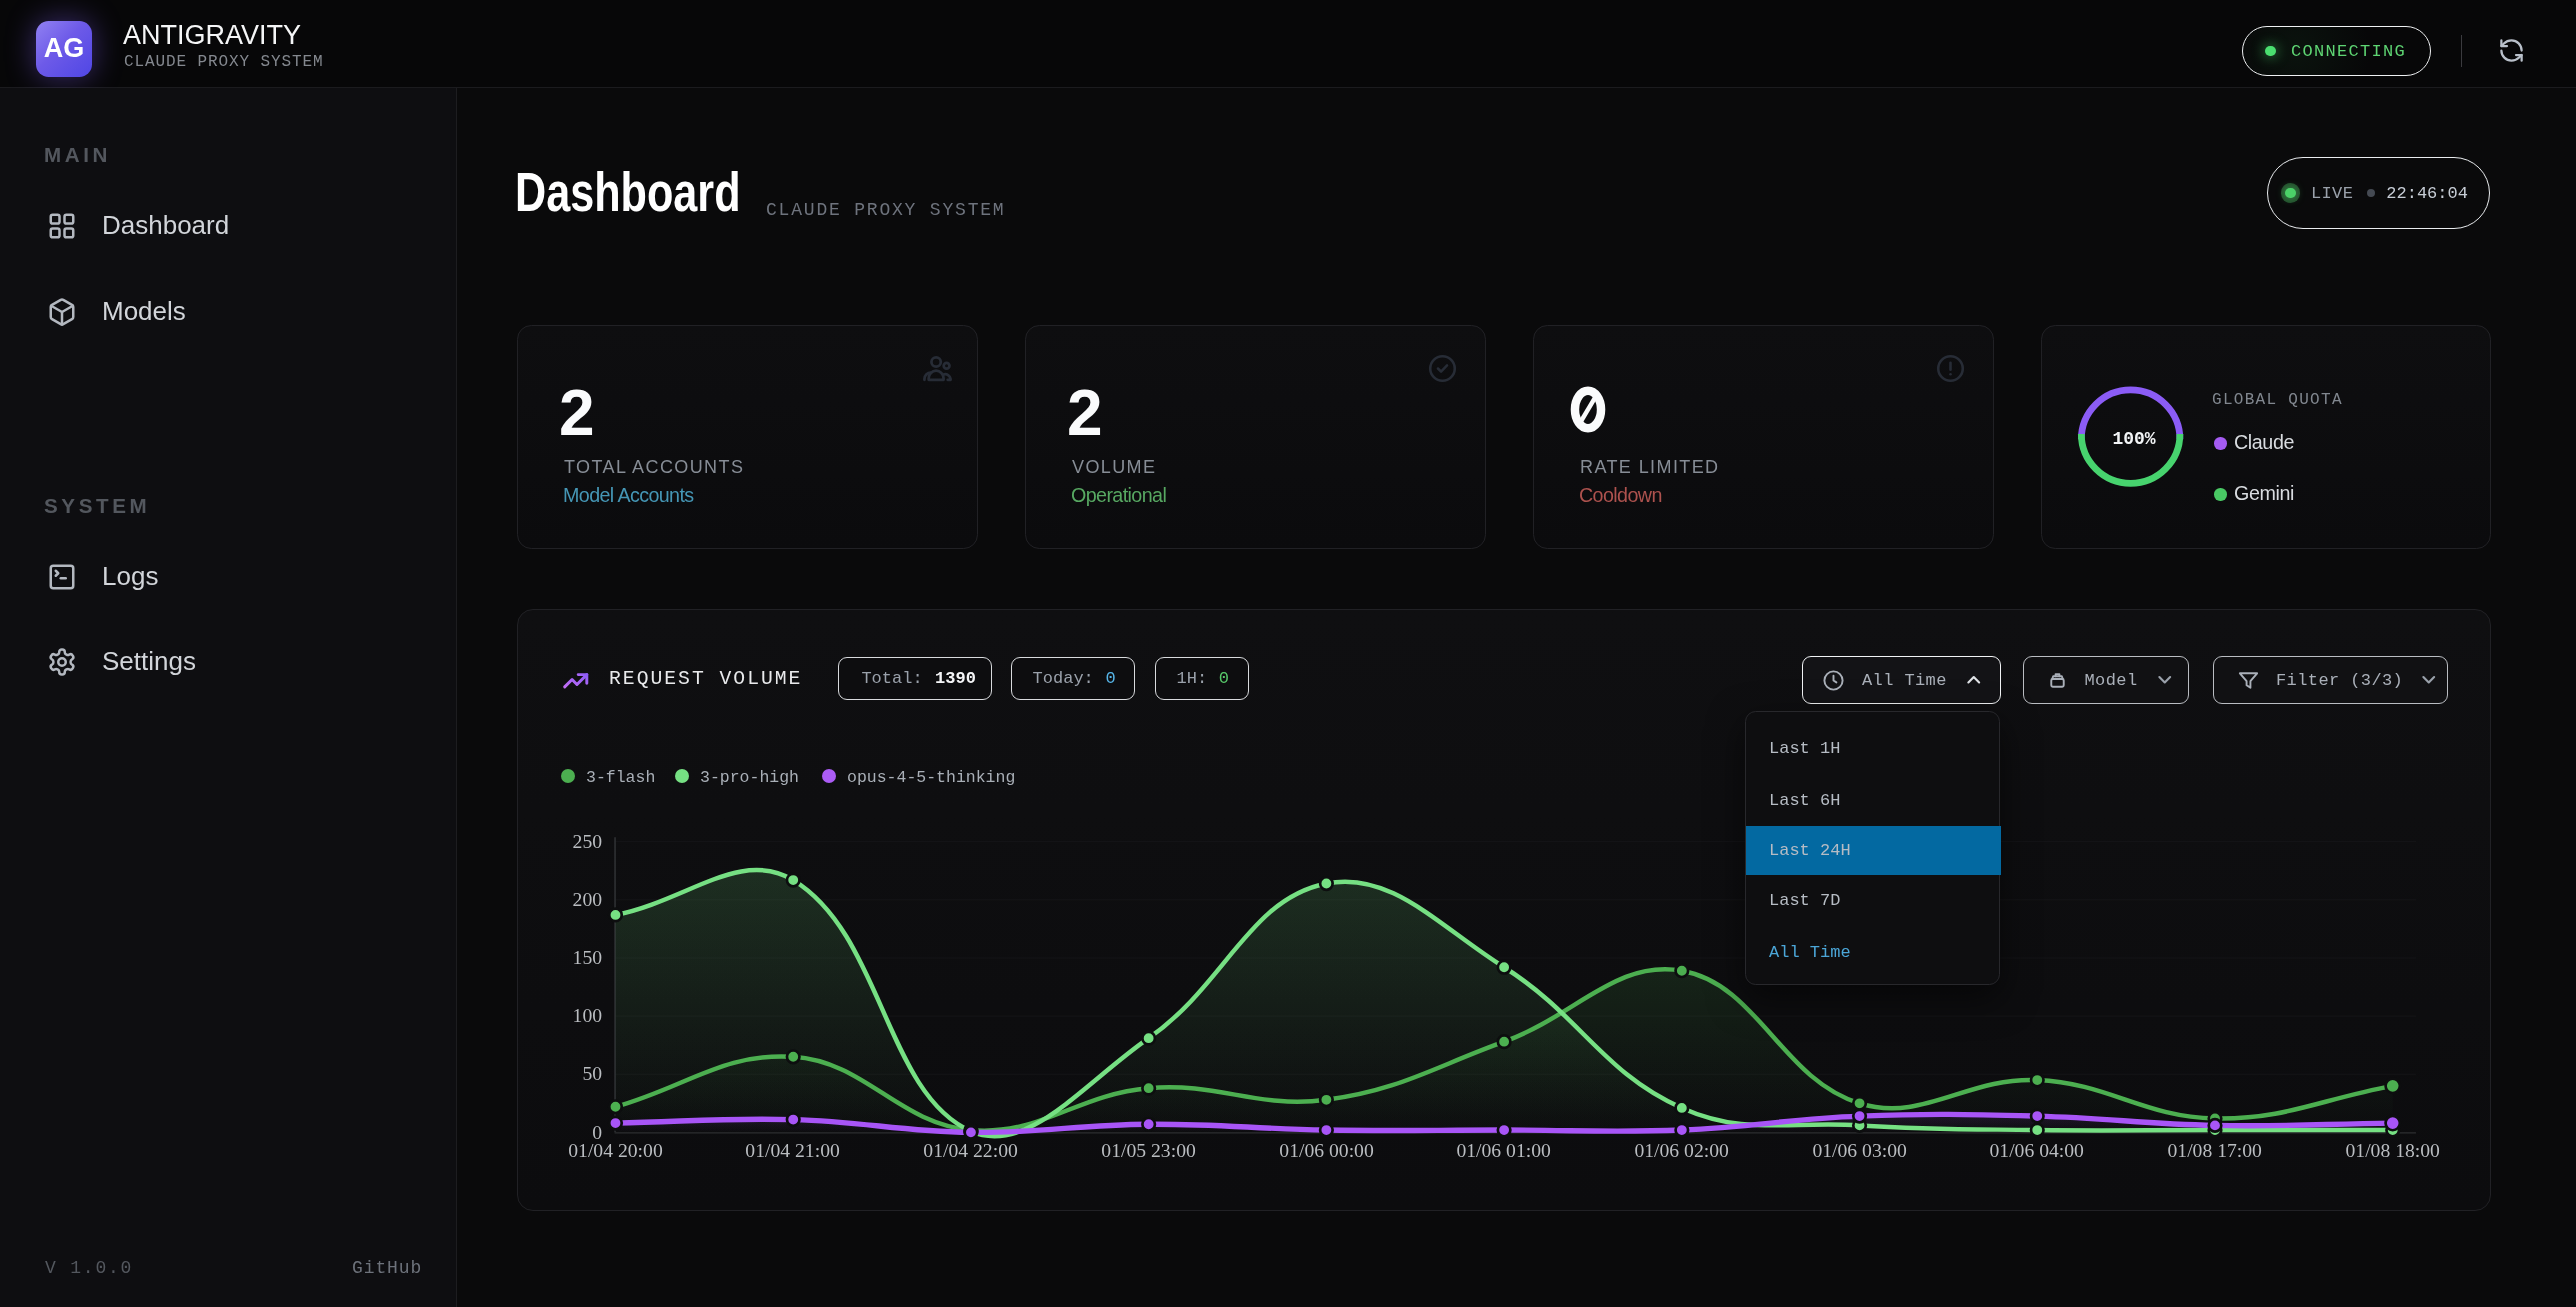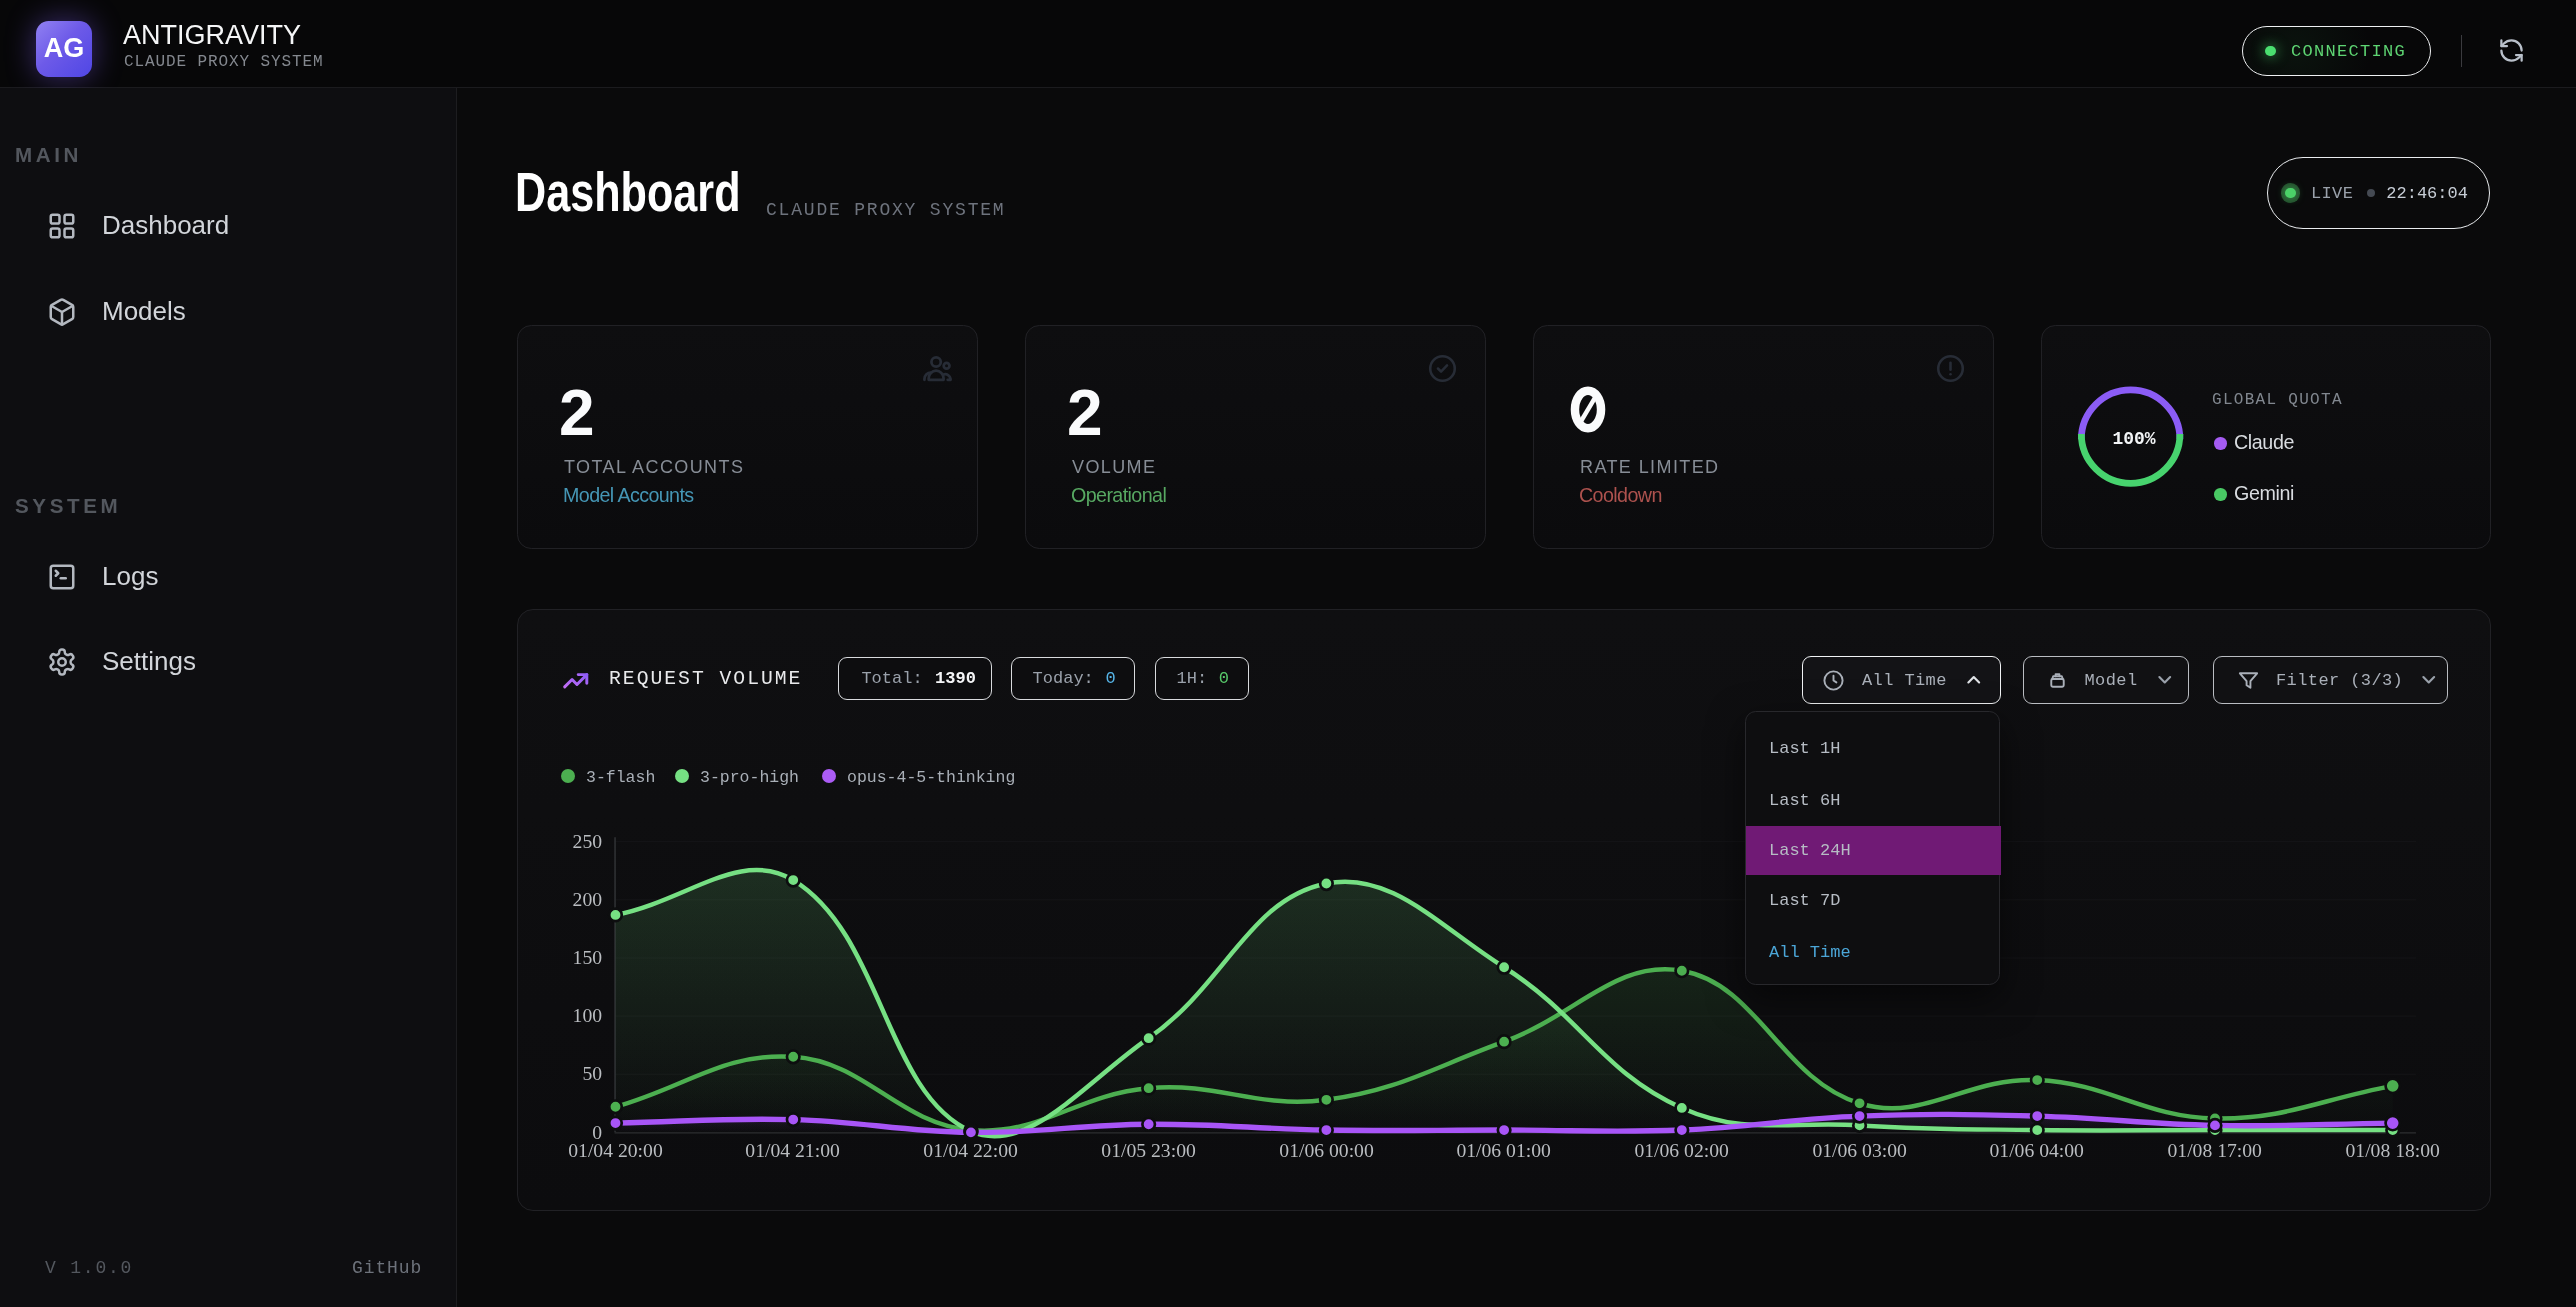--- a/index.html
+++ b/index.html
@@ -18,21 +18,21 @@
 #brand-title { position:absolute; left:123px; top:19.7px; font-size:27px; font-weight:normal; color:#f5f6f7; letter-spacing:0px; }
 #brand-sub { position:absolute; left:124px; top:53px; font-family:"Liberation Mono",monospace; font-size:16px; color:#84888f; letter-spacing:0.9px; }
 #conn-pill { position:absolute; left:2242px; top:26px; width:189px; height:50px; border:1.8px solid #eef0f2; border-radius:25px;
   display:flex; align-items:center; background:radial-gradient(circle at 28% 50%, rgba(60,180,90,.07), rgba(0,0,0,0) 55%); }
 #conn-dot { width:10.7px; height:10.7px; border-radius:50%; background:#4ade6f; margin-left:22.4px; box-shadow:0 0 12.5px rgba(74,222,111,.8); }
 #conn-text { font-family:"Liberation Mono",monospace; font-size:17px; color:#5ed573; letter-spacing:1.3px; margin-left:15px; }
 #hdr-divider { position:absolute; left:2461px; top:35px; width:0.9px; height:32px; background:#3a3a3e; }
 
 
 #sidebar { position:absolute; left:0; top:88px; width:457px; height:1220px; background:#0e0e11; border-right:0.9px solid #1d1d20; }
-.nav-label { position:absolute; left:15px; font-size:20.6px; font-weight:bold; color:#53575e; letter-spacing:3.6px; }
+.nav-label { position:absolute; left:44px; font-size:20.6px; font-weight:bold; color:#53575e; letter-spacing:3.6px; }
 .nav-item { position:absolute; left:0; width:457px; height:57px; display:flex; align-items:center; }
 .nav-item svg { margin-left:47px; stroke:#b3b8c0; }
 .nav-item span { margin-left:25px; font-size:26px; color:#d2d5da; }
 #side-footer-v { position:absolute; left:45px; top:1170px; font-family:"Liberation Mono",monospace; font-size:18px; color:#53575e; letter-spacing:1.8px; }
 #side-footer-g { position:absolute; left:352px; top:1170px; font-family:"Liberation Mono",monospace; font-size:18px; color:#6d727b; letter-spacing:0.9px; }
 
 
 #h1 { position:absolute; left:515px; top:160px; font-size:55px; font-weight:bold; color:#ffffff; letter-spacing:0; transform:scaleX(0.785); transform-origin:0 0; }
 #h1-sub { position:absolute; left:766px; top:200px; font-family:"Liberation Mono",monospace; font-size:18px; color:#6e737d; letter-spacing:1.8px; }
 #live-pill { position:absolute; left:2267px; top:157px; width:223px; height:72px; border:1.8px solid #e9ecef; border-radius:36px; display:flex; align-items:center; }
@@ -355,21 +355,21 @@
   </svg>
 </div>
 
 <div id="menu">
   <div class="mitem" style="top:11.6px">
         <span>Last 1H</span>
       </div>
   <div class="mitem" style="top:64px">
         <span>Last 6H</span>
       </div>
-  <div class="mitem" style="top:114px;background:#701a75">
+  <div class="mitem" style="top:114px;background:#0369a1">
         <span>Last 24H</span>
       </div>
   <div class="mitem" style="top:164px">
         <span>Last 7D</span>
       </div>
   <div class="mitem" style="top:216px;color:#4ba6d8">
         <span>All Time</span>
       </div>
 </div>
 

